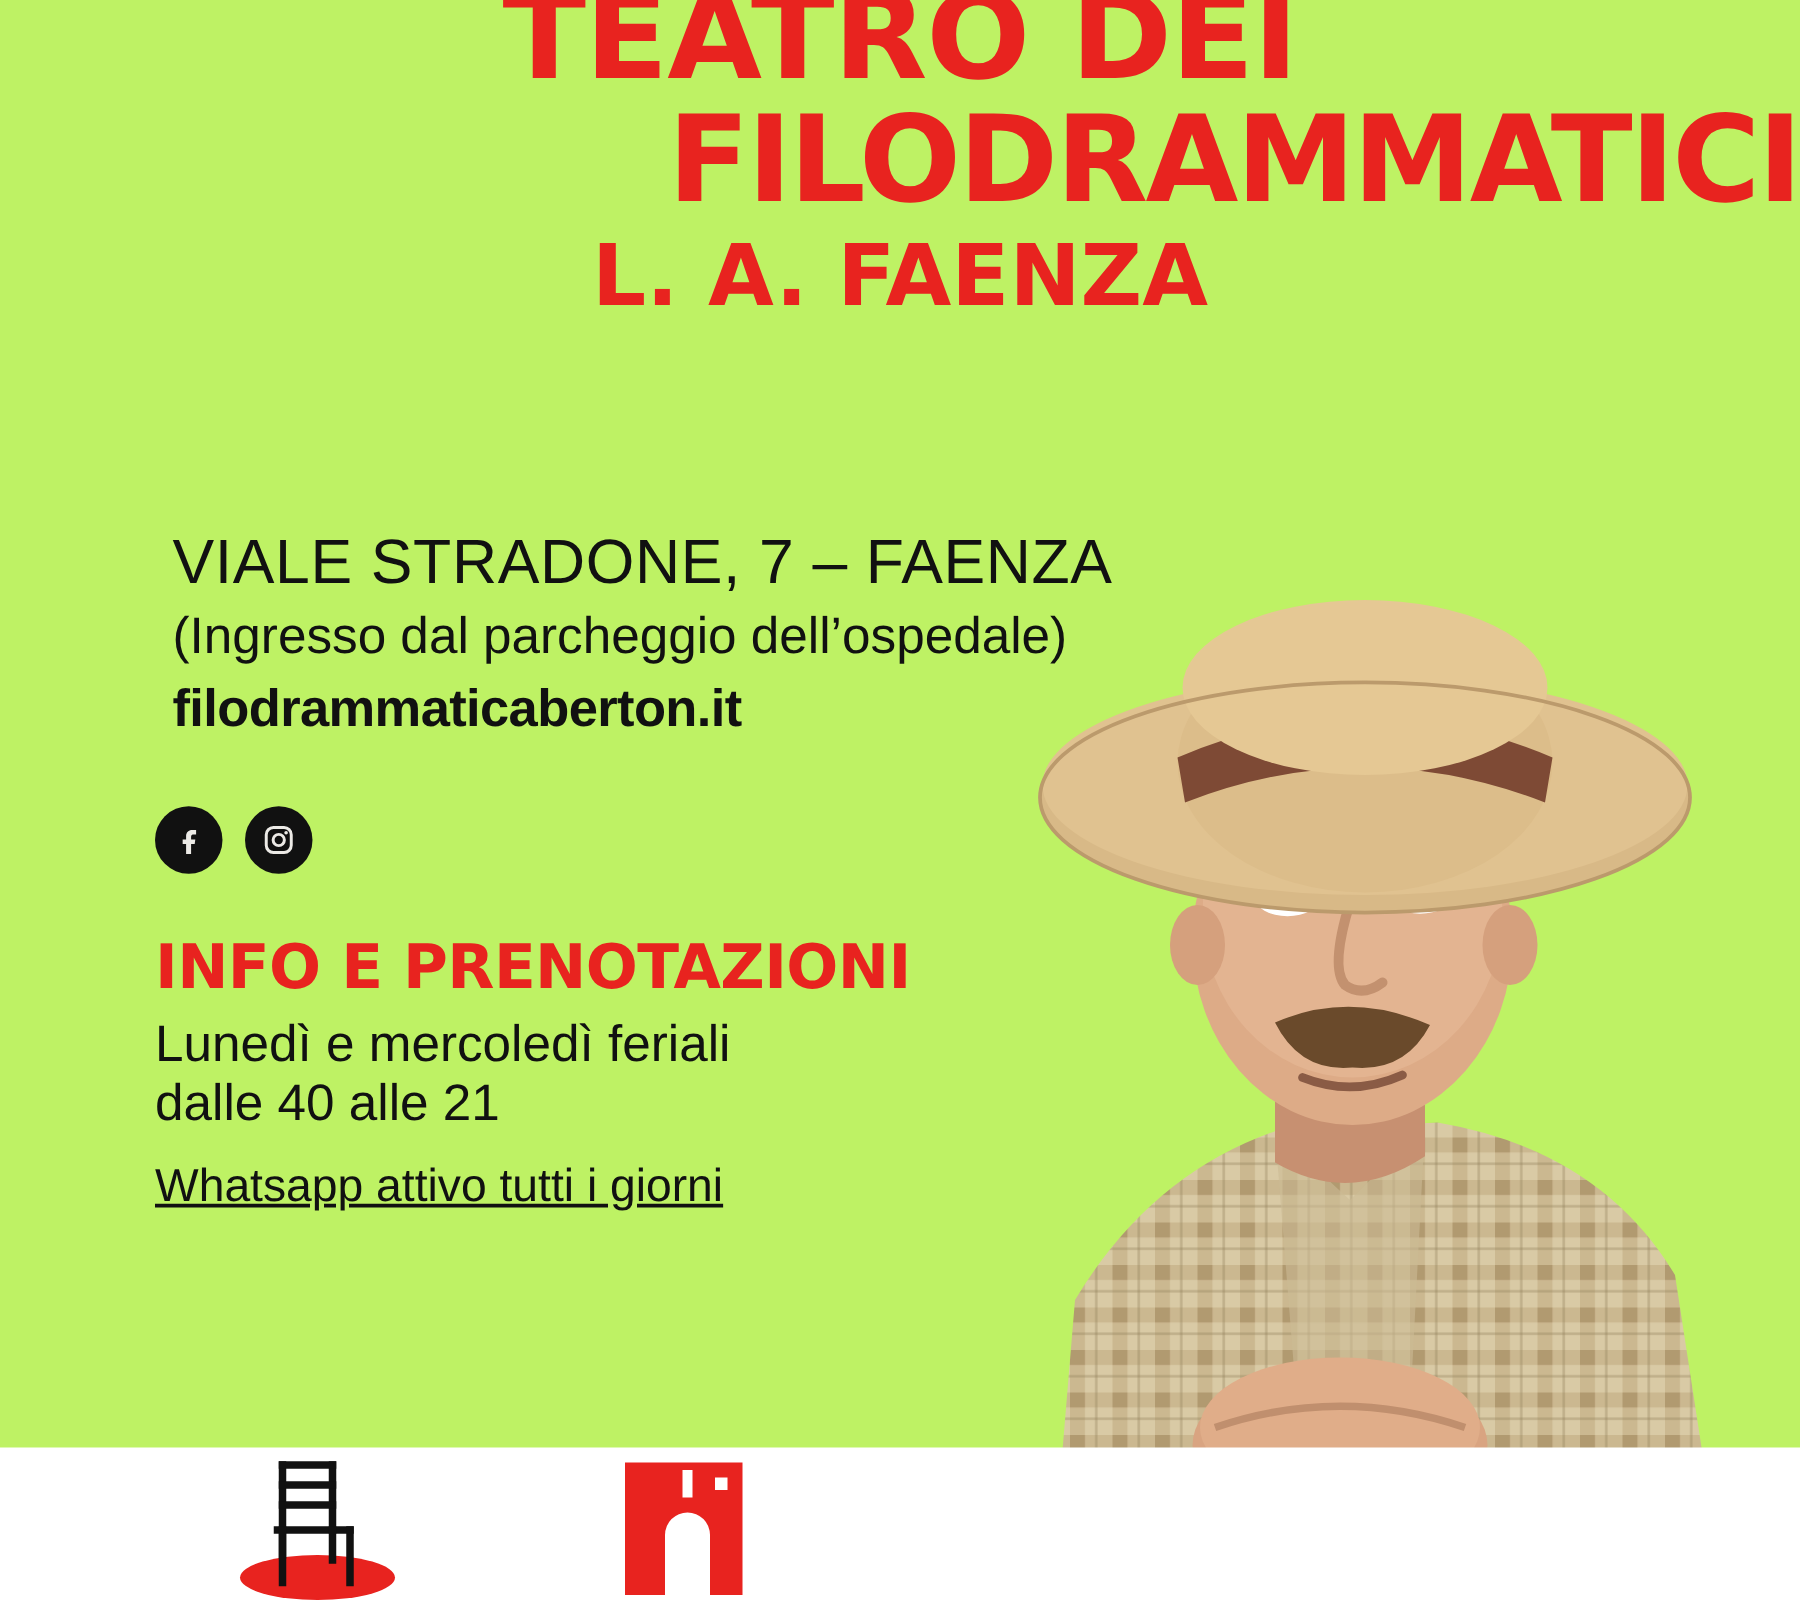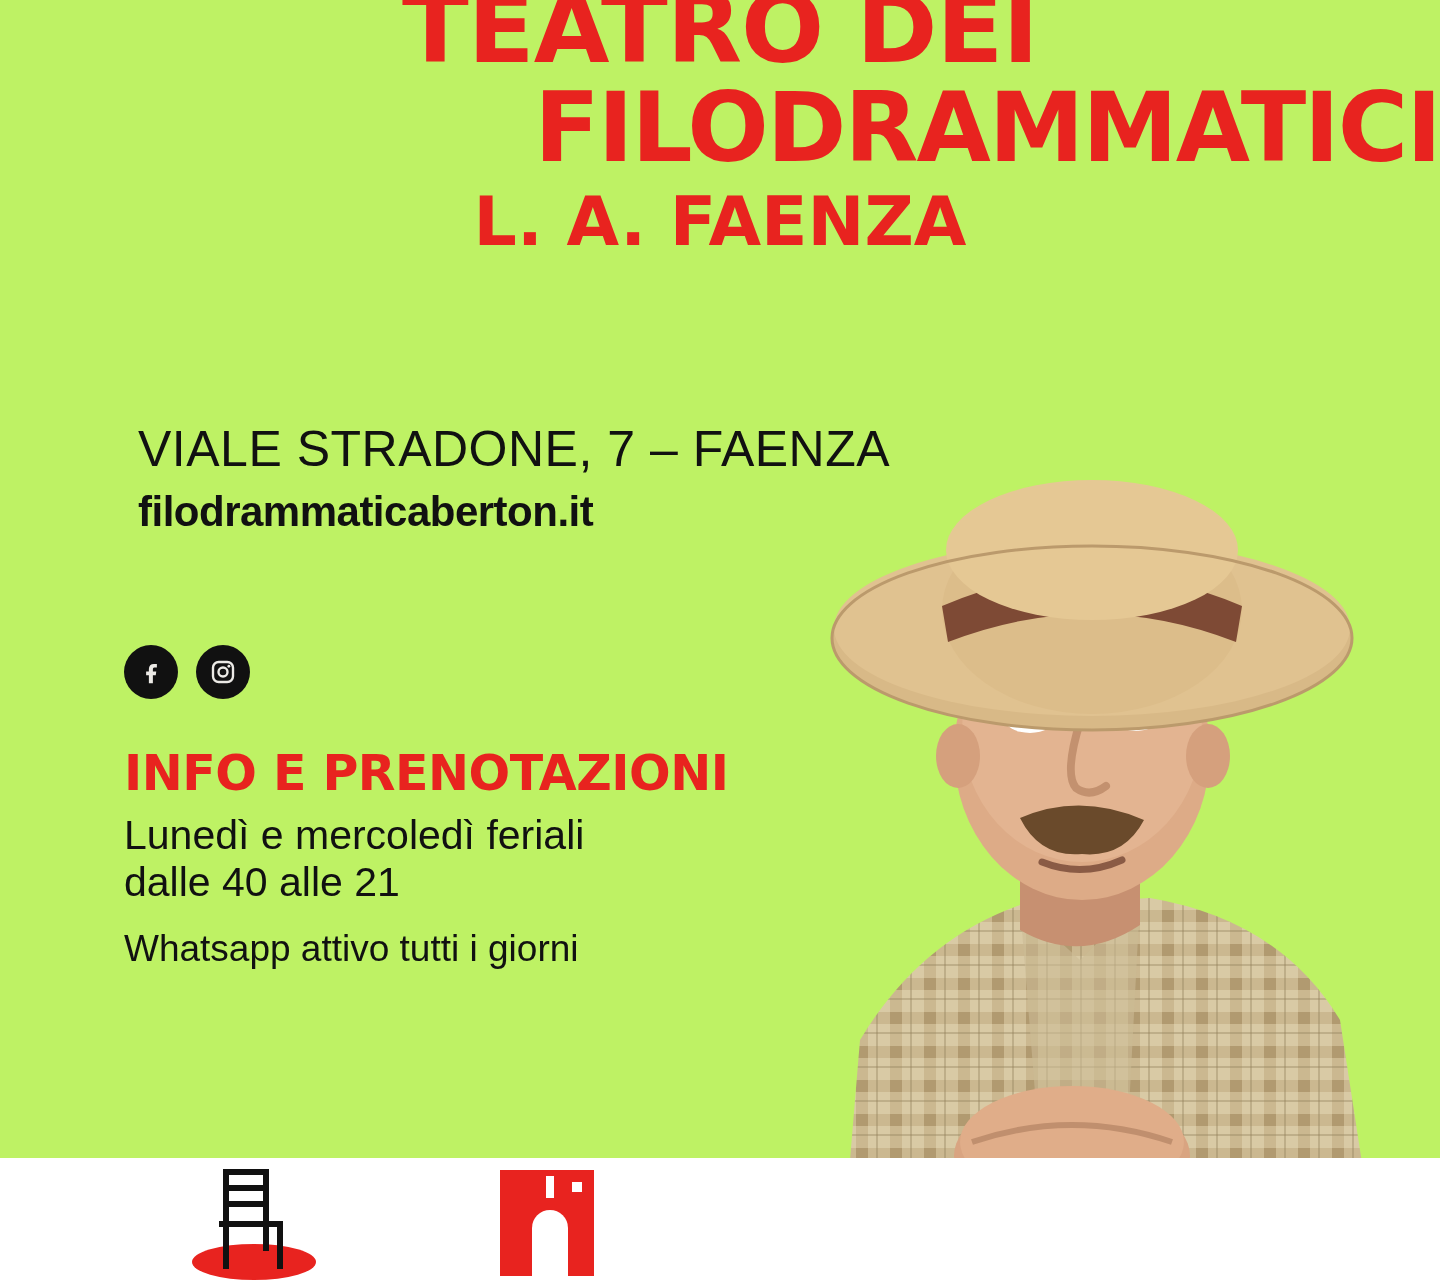--- a/index.html
+++ b/index.html
@@ -135,20 +135,21 @@
     line-height: 1.15;
     color: #111;
     margin-top: 10px;
     font-family: "Liberation Sans", sans-serif;
   }
   .booking-whats {
     font-size: 37px;
     color: #111;
     margin-top: 22px;
     font-family: "Liberation Sans", sans-serif;
+    text-decoration: underline;
   }
 
   
   .bottom-band {
     position: absolute;
     left: 0;
     bottom: 0;
     width: 1440px;
     height: 122px;
     background: #ffffff;
@@ -185,20 +186,21 @@
 <div class="poster">
 
   <div class="title-block">
     <div class="title-line1">TEATRO DEI</div>
     <div class="title-line2">FILODRAMMATICI</div>
     <div class="title-line3">L. A. FAENZA</div>
   </div>
 
   <div class="info-block">
     <div class="address">VIALE STRADONE, 7 – FAENZA</div>
+    <div class="subaddress">(Ingresso dal parcheggio dell’ospedale)</div>
     <div class="website">filodrammaticaberton.it</div>
   </div>
 
   <div class="socials">
     <div class="social-badge">
       <svg width="30" height="30" viewBox="0 0 24 24" aria-hidden="true">
         <path fill="#eceae6" d="M14.6 8.4h2.1V5.6h-2.4c-2.5 0-4 1.5-4 4v2H8.1v2.9h2.2V21h3.2v-6.5h2.3l.4-2.9h-2.7v-1.6c0-1 .4-1.6 1.1-1.6z"></path>
       </svg>
     </div>
     <div class="social-badge">

